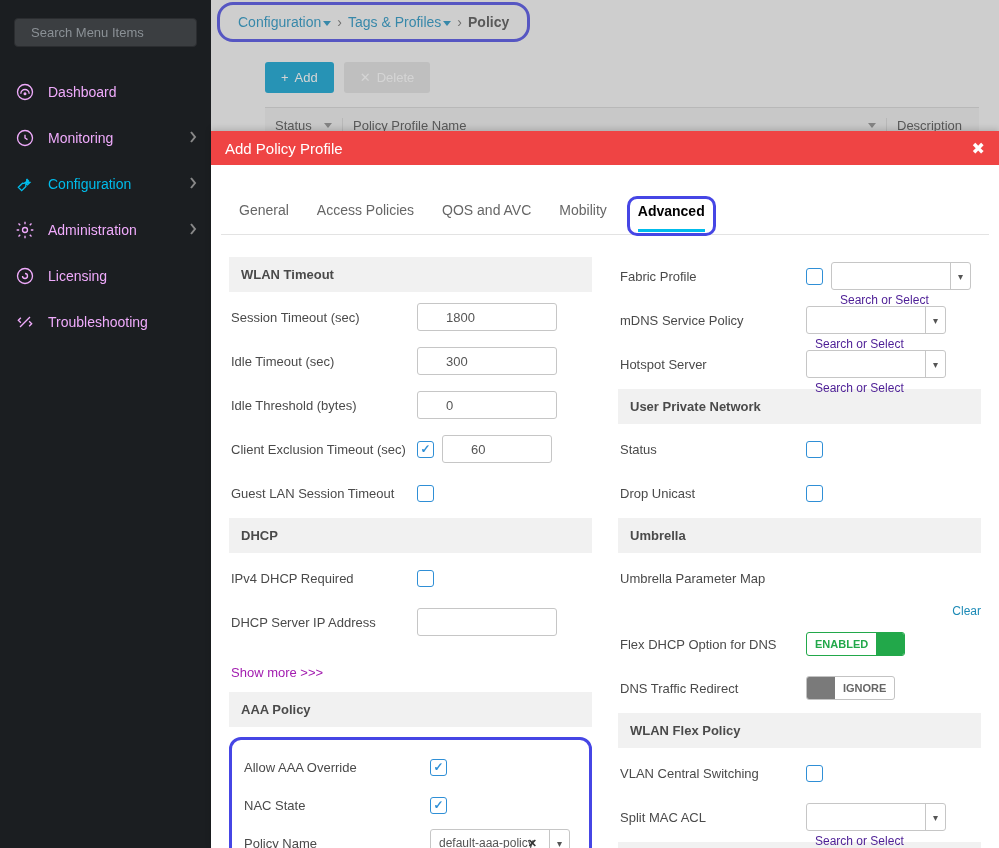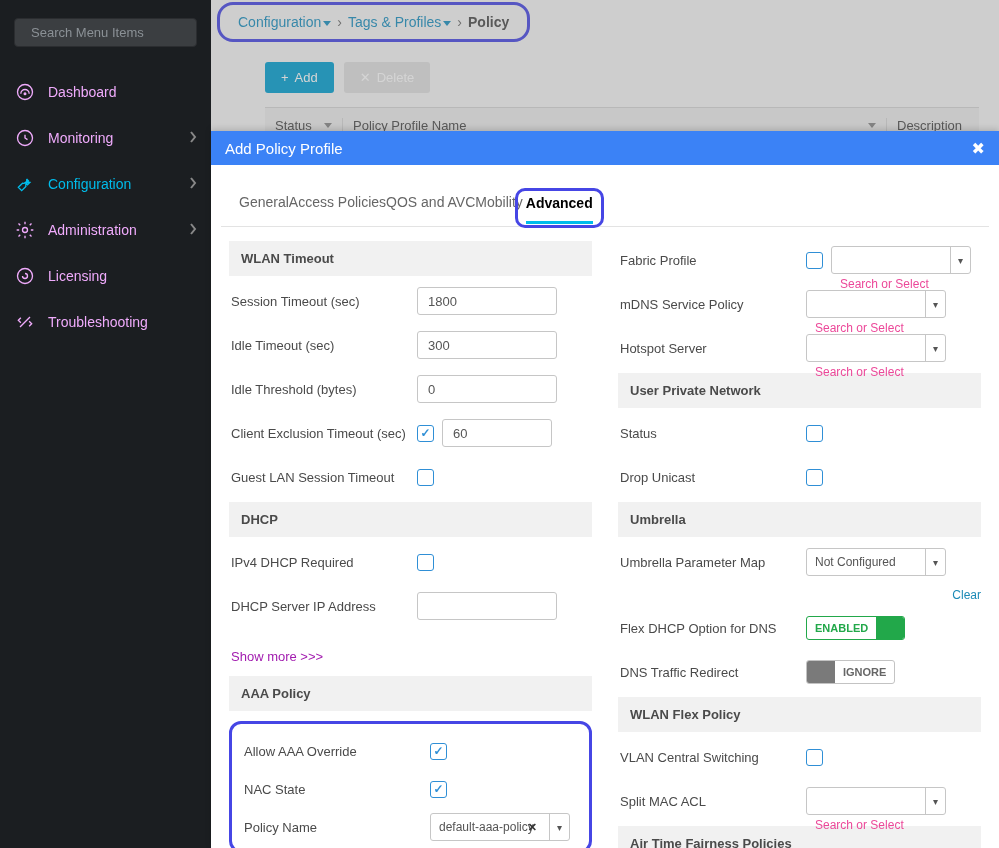--- a/index.html
+++ b/index.html
@@ -31,37 +31,37 @@
   .grid-header { display:flex; align-items:center; margin:0 20px 0 54px; height:36px; background:#eee; border-top:1px solid #d6d6d6; border-bottom:1px solid #d6d6d6; font-size:13px; color:#4a4a4a; }
   .grid-header .col { padding:0 10px; display:flex; align-items:center; gap:6px; }
   .grid-header .col.status { width:78px; border-right:1px solid #d6d6d6; }
   .grid-header .col.name { flex:1; border-right:1px solid #d6d6d6; }
   .grid-header .col.desc { width:92px; }
   .sort-caret { width:0; height:0; border-left:4px solid transparent; border-right:4px solid transparent; border-top:5px solid #888; margin-left:auto; }
   
   .scrim { position:absolute; inset:0; background:rgba(120,120,120,0.32); }
   
   .modal { position:absolute; left:0px; right:0px; top:131px; bottom:0; background:#fff; box-shadow:0 -2px 6px rgba(0,0,0,0.15); }
-  .modal-header { display:flex; align-items:center; height:34px; background:#3b82f6; color:#fff; padding:0 14px; font-size:15px; }
+  .modal-header { display:flex; align-items:center; height:34px; background:#ef4444; color:#fff; padding:0 14px; font-size:15px; }
   .modal-close { margin-left:auto; cursor:pointer; font-size:16px; }
-  .tabs { display:flex; padding:25px 18px 0; border-bottom:1px solid #e3e3e3; margin:0 10px; }
+  .tabs { display:flex; gap:28px; padding:25px 18px 0; border-bottom:1px solid #e3e3e3; margin:8px 10px; }
   .tab { padding:4px 0 10px; font-size:14px; color:#666; cursor:pointer; }
   .tab.active { color:#000000; font-weight:600; border-bottom:3px solid #00bceb; margin-bottom:-1px; }
   .tab-box { border:3px solid #4646e5; border-radius:10px; padding:0 8px 2px; margin:-2px -8px; }
   .modal-body { display:flex; gap:26px; padding:14px 18px 0; height:calc(100% - 88px); overflow:hidden; }
   .col-form { flex:1; min-width:0; display:flex; flex-direction:column; gap:6px; }
   .section-title { background:#f1f1f1; padding:10px 12px; font-size:13px; font-weight:600; color:#4a4a4a; }
   .row { display:flex; align-items:center; min-height:38px; font-size:13px; color:#4a4a4a; }
   .row .lbl { width:188px; padding-left:2px; }
   .row .ctl { flex:1; display:flex; align-items:center; gap:8px; }
-  .txt { width:140px; height:28px; border:1px solid #c6c6c6; border-radius:3px; padding:0 10px; font-size:13px; color:#555; }
+  .txt { width:140px; height:28px; border:1px solid #c6c6c6; border-radius:3px; padding:0 28px; font-size:13px; color:#555; }
   .chk { width:17px; height:17px; border:1px solid #2f8fd6; border-radius:3px; display:inline-flex; align-items:center; justify-content:center; color:#2f8fd6; font-size:12px; font-weight:bold; }
   .sel { position:relative; display:inline-flex; align-items:center; width:140px; height:28px; border:1px solid #c6c6c6; border-radius:3px; }
   .sel span { flex:1; padding:0 8px; font-size:12px; color:#555; white-space:nowrap; overflow:hidden; text-overflow:ellipsis; }
-  .sel span.ph { color:#ec4899;margin-top:48px; }
+  .sel span.ph { color:#4c1d95;margin-top:48px; }
   .sel .sel-btn { width:20px; height:100%; border-left:1px solid #c6c6c6; display:flex; align-items:center; justify-content:center; }
   .sel .sel-btn::after { content:"\25BE"; font-size:10px; color:#555; }
   .sel .x { position:absolute; right:24px; font-size:11px; font-weight:bold; color:#333; cursor:pointer; }
   .link { color:#a21caf; font-size:13px; cursor:pointer; padding:6px 2px;margin-top:12px; }
   .aaa-box { border:3px solid #4646e5; border-radius:12px; padding:8px 10px 4px; margin-top:4px; }
   .right-lbl { width:144px; }
   .tog { display:inline-flex; align-items:center; border:1px solid #c3c3c3; border-radius:3px; height:24px; overflow:hidden; }
   .tog.enabled { border-color:#22a84a; }
   .tog span { font-size:11px; font-weight:600; padding:0 8px; }
   .tog.enabled span { color:#22a84a; }
@@ -321,26 +321,20 @@
           <div class="row">
               <span class="lbl right-lbl">Drop Unicast</span>
               <div class="ctl">
                 <span class="chk"></span>
               </div>
             </div>
 
           <div class="section-title">Umbrella</div>
           <div class="row">
               <span class="lbl right-lbl">Umbrella Parameter Map</span>
-              <div class="ctl">
-                <div class="sel">
-                  <span>Not Configured</span>
-                  <div class="sel-btn"></div>
-                </div>
-              </div>
             </div>
           <div class="row" style="min-height:16px">
               <span class="lbl right-lbl"></span>
               <div class="ctl">
                 <span class="clear-link">Clear</span>
               </div>
             </div>
           <div class="row">
               <span class="lbl right-lbl">Flex DHCP Option for DNS</span>
               <div class="ctl">

